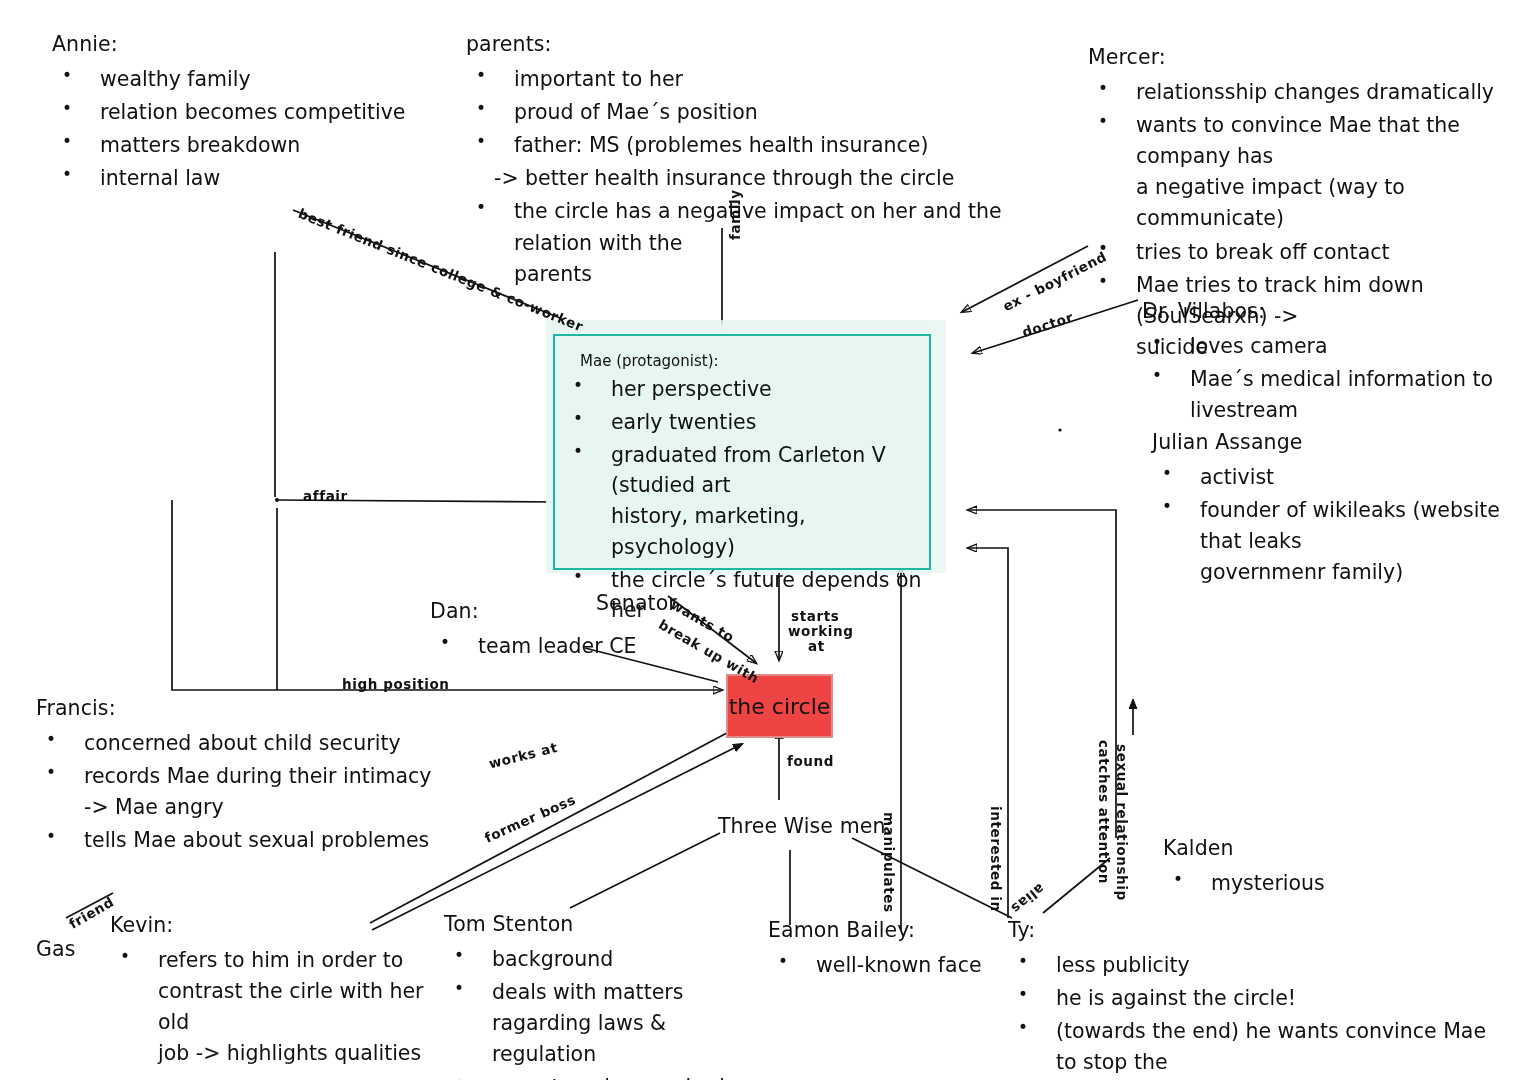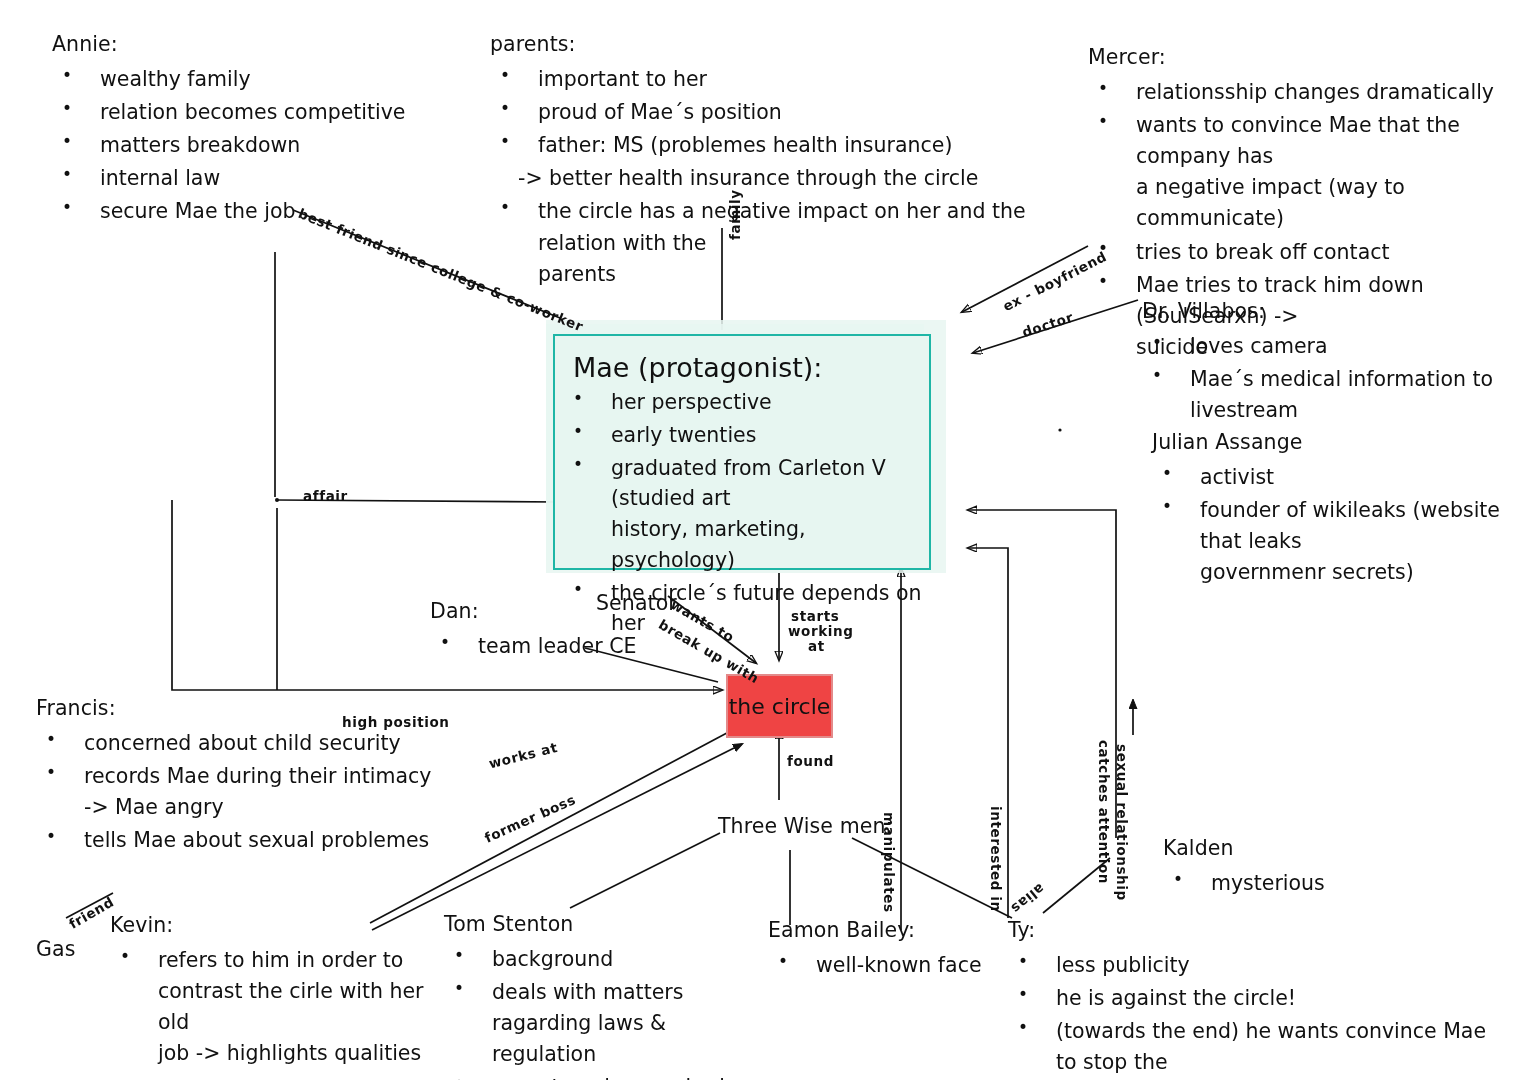--- a/index.html
+++ b/index.html
@@ -62,21 +62,21 @@
     box-sizing:border-box;
     box-shadow: -7px -10px 0 0 #e7f6f1cc;
   }
   #mae-halo{
     position:absolute;
     left:546px;top:320px;
     width:400px;height:253px;
     background:#e7f6f1;
     opacity:.85;
   }
-  #mae-box .title{padding:16px 16px 0 18px;font-size:27px;}
+  #mae-box .title{padding:16px 16px 0 18px;font-size:15px;margin-left:7px;}
   #mae-box ul.bullets{margin-left:8px;}
   #mae-box ul.bullets li{font-size:20.5px;line-height:1.5;}
 
   
   #circle-box{
     position:absolute;
     left:726px;top:674px;
     width:107px;height:64px;
     background:#ef4444;
     border:2px solid #e38a8a;
@@ -162,25 +162,24 @@
     <circle cx="277" cy="500" r="2" fill="#111"></circle>
   </svg>
 
   <div class="node" id="n-annie" style="left:52px;top:30px;">
     <div class="title">Annie:</div>
     <ul class="bullets">
       <li>wealthy family</li>
       <li>relation becomes competitive</li>
       <li>matters breakdown</li>
       <li>internal law</li>
-      <li>secure Mae the job</li>
-    </ul>
-  </div>
-
-  <div class="node" id="n-parents" style="left:490px;top:30px;width:545px;">
+    </ul>
+  </div>
+
+  <div class="node" id="n-parents" style="left:466px;top:30px;width:545px;">
     <div class="title">parents:</div>
     <ul class="bullets">
       <li>important to her</li>
       <li>proud of Mae´s position</li>
       <li>father: MS (problemes health insurance)</li>
       <li class="nobullet">-&gt; better health insurance through the circle</li>
       <li style="white-space:normal;">
         <span class="cont">the circle has a negative impact on her and the relation with the</span>
         <span class="cont">parents</span>
       </li>
@@ -210,21 +209,21 @@
       <li>Mae´s medical information to livestream</li>
     </ul>
   </div>
 
   <div class="node" id="n-assange" style="left:1152px;top:428px;width:360px;">
     <div class="title">Julian Assange</div>
     <ul class="bullets">
       <li>activist</li>
       <li style="white-space:normal;">
         <span class="cont">founder of wikileaks (website that leaks</span>
-        <span class="cont">governmenr secrets)</span>
+        <span class="cont">governmenr family)</span>
       </li>
     </ul>
   </div>
 
   <div id="mae-halo"></div>
   <div id="mae-box">
     <div class="title">Mae (protagonist):</div>
     <ul class="bullets">
       <li>her perspective</li>
       <li>early twenties</li>
@@ -323,21 +322,21 @@
   <div class="elabel" style="left:302px;top:205px;transform:rotate(22deg);">best friend since college &amp; co-worker</div>
 
   <div class="elabel" style="left:727px;top:240px;transform:rotate(90deg) scale(-1,-1);transform-origin:0 0;">family</div>
 
   <div class="elabel" style="left:1000px;top:300px;transform:rotate(-27deg);">ex - boyfriend</div>
 
   <div class="elabel" style="left:1020px;top:325px;transform:rotate(-18deg);">doctor</div>
 
   <div class="elabel" style="left:303px;top:488px;">affair</div>
 
-  <div class="elabel" style="left:342px;top:676px;margin-top:38px;">high position</div>
+  <div class="elabel" style="left:342px;top:676px;">high position</div>
 
   <div class="elabel" style="left:676px;top:596px;transform:rotate(30deg);">wants to</div>
   <div class="elabel" style="left:664px;top:616px;transform:rotate(30deg);">break up with</div>
 
   <div class="elabel" style="left:791px;top:608px;text-align:center;">starts</div>
   <div class="elabel" style="left:788px;top:623px;">working</div>
   <div class="elabel" style="left:808px;top:638px;">at</div>
 
   <div class="elabel" style="left:487px;top:756px;transform:rotate(-14deg);">works at</div>
 

